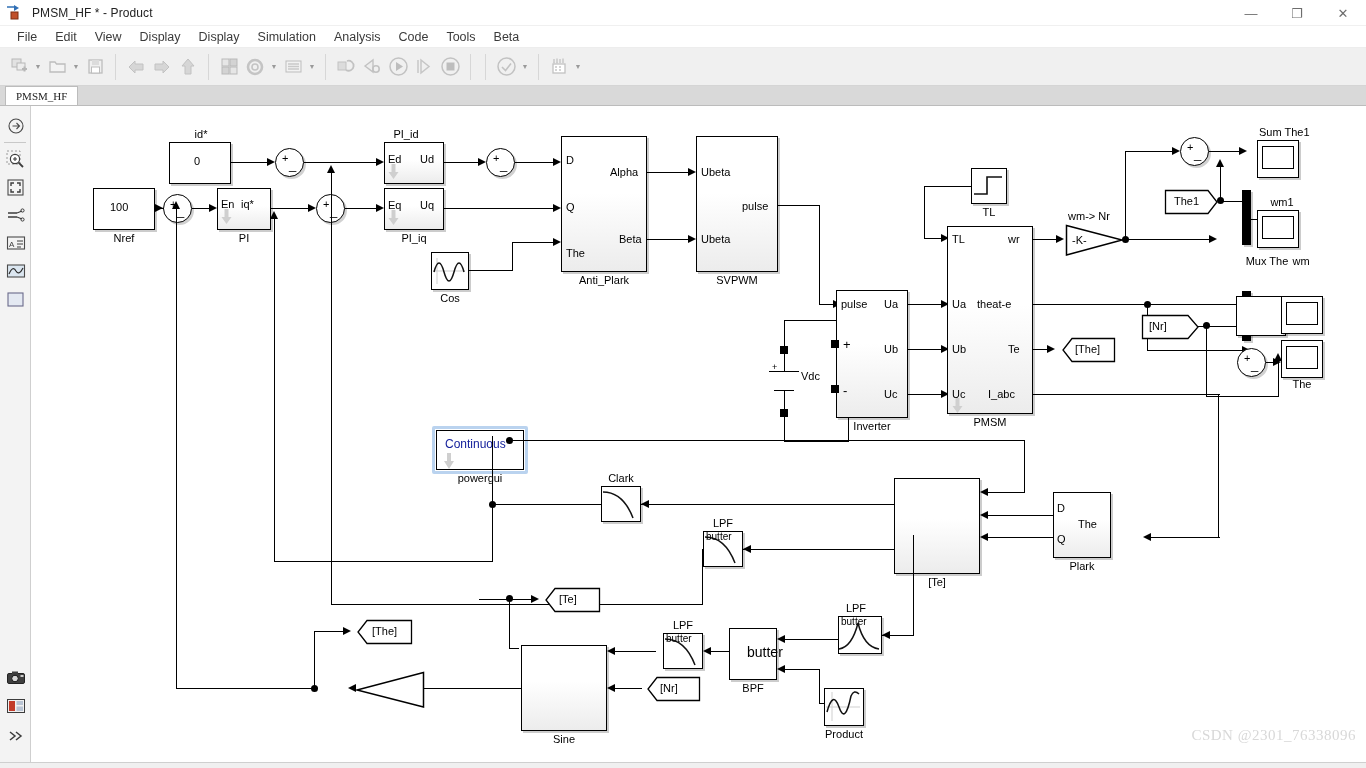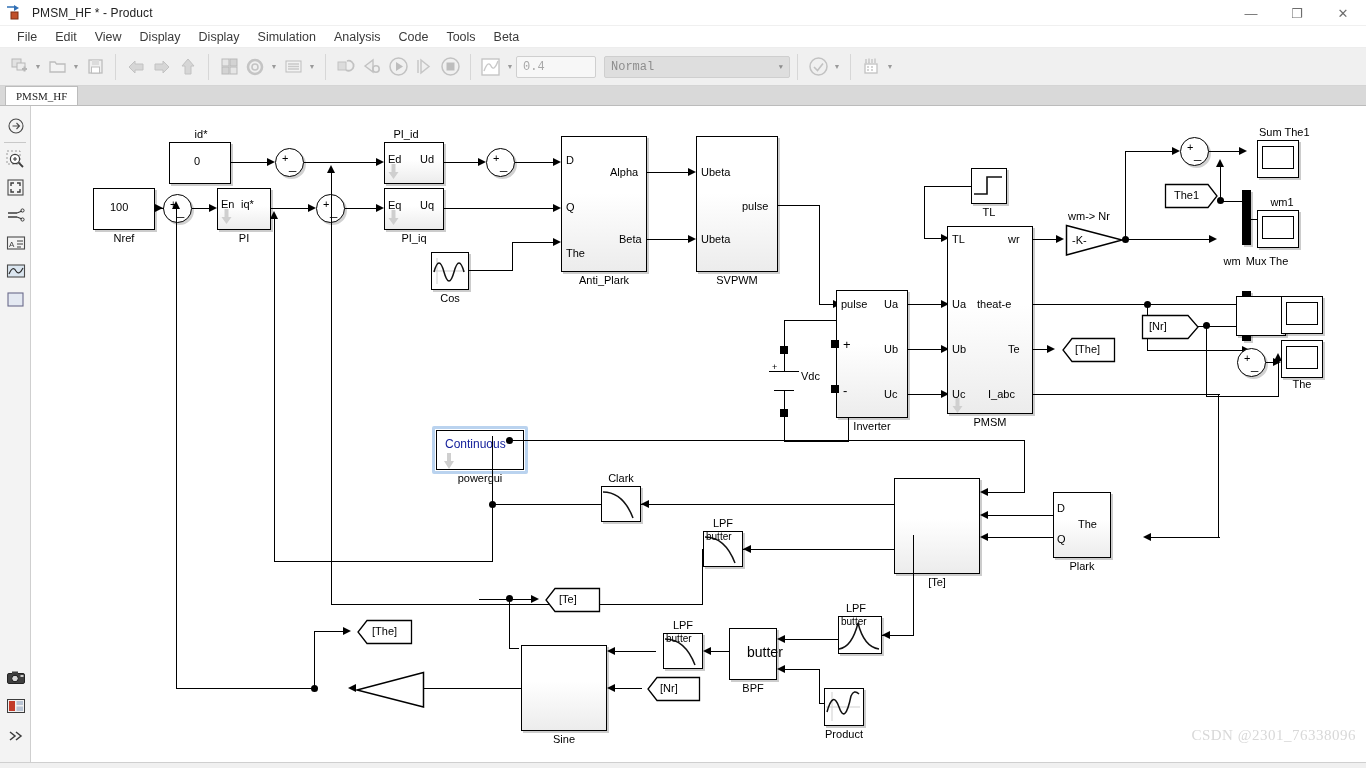--- a/index.html
+++ b/index.html
@@ -336,35 +336,20 @@
         </svg>
     </div>
     <div class="tb-btn">
       <svg width="21" height="21" viewBox="0 0 21 21">
           <circle cx="10.5" cy="10.5" r="8.5" fill="none" stroke="#c2c2c2" stroke-width="1.5"></circle>
           <rect x="6.5" y="6.5" width="8" height="8" fill="#bdbdbd"></rect>
         </svg>
     </div>
   </div>
   <div class="tb-sep"></div>
-  <div class="tb-group">
-    <div class="tb-btn">
-      <svg width="22" height="20" viewBox="0 0 22 20">
-          <rect x="2" y="2" width="17" height="16" fill="#fff" stroke="#c2c2c2" stroke-width="1.3"></rect>
-          <path d="M4 14 q4 -11 7 -5 q3 6 7 -5" fill="none" stroke="#c9c9c9" stroke-width="1.4"></path>
-        </svg>
-    </div>
-    <div class="tb-caret">▼</div>
-    <div class="tb-field">0.4</div>
-    <div style="width:8px"></div>
-    <div class="tb-select">
-      <span>Normal</span>
-      <span class="sc">▼</span>
-    </div>
-  </div>
   <div class="tb-sep"></div>
   <div class="tb-group">
     <div class="tb-btn">
       <svg width="21" height="21" viewBox="0 0 21 21">
           <circle cx="10.5" cy="10.5" r="8.5" fill="none" stroke="#c2c2c2" stroke-width="1.5"></circle>
           <path d="M6 11 L9.5 14.5 L15 7.5" fill="none" stroke="#c2c2c2" stroke-width="1.6"></path>
         </svg>
     </div>
     <div class="tb-caret">▼</div>
   </div>
@@ -658,21 +643,21 @@
     <div class="wire wh" style="left:1094px;top:133px;width:84px"></div>
     <div class="arrow" style="left:1178px;top:129px"></div>
 
     <div class="sum" style="left:1149px;top:31px">
       <span class="p">+</span>
       <span class="m">_</span>
     </div>
     <div class="wire wh" style="left:1178px;top:45px;width:30px"></div>
     <div class="arrow" style="left:1208px;top:41px"></div>
 
-    <div class="goto" style="left:1133px;top:77px;width:54px;height:24px">
+    <div class="goto" style="left:1133px;top:83px;width:54px;height:24px">
       <svg width="56" height="26" viewBox="0 0 56 26" style="position:absolute;left:0;top:0">
         <path d="M1.5 1.5 H44 L53 13 L44 24.5 H1.5 Z" fill="#fff" stroke="#000" stroke-width="1.3"></path>
       </svg>
       <span class="gt" style="left:10px;top:6px">The1</span>
     </div>
     <div class="junc" style="left:1186px;top:91px"></div>
     <div class="wire wv" style="left:1189px;top:60px;height:34px"></div>
     <div class="arrowU" style="left:1185px;top:53px"></div>
     <div class="wire wh" style="left:1189px;top:95px;width:22px"></div>
     <div class="arrow" style="left:1211px;top:91px"></div>
@@ -725,21 +710,21 @@
     <div class="arrow" style="left:1238px;top:206px"></div>
 
     <div class="cap" style="left:1213px;top:282px;width:44px;top:-9999px"></div>
 
     <div class="cap" style="left:1214px;top:149px;width:44px">Mux The</div>
     <div class="blk plain" style="left:1206px;top:190px;width:50px;height:40px;left:1205px;top:190px"></div>
     <div class="lbl" style="left:1216px;top:203px"></div>
     <div class="wire wh" style="left:1255px;top:210px;width:12px"></div>
     <div class="arrow" style="left:1266px;top:206px"></div>
 
-    <div class="cap" style="left:1179px;top:149px;width:44px">wm</div>
+    <div class="cap" style="left:1248px;top:149px;width:44px">wm</div>
     <div class="scope" style="left:1250px;top:190px;width:42px;height:38px">
           <div class="inner"></div>
         </div>
     <div class="scope" style="left:1250px;top:234px;width:42px;height:38px">
           <div class="inner"></div>
         </div>
     <div class="cap" style="left:1248px;top:272px;width:46px">The</div>
 
     <div class="sum" style="left:1206px;top:242px">
       <span class="p">+</span>

